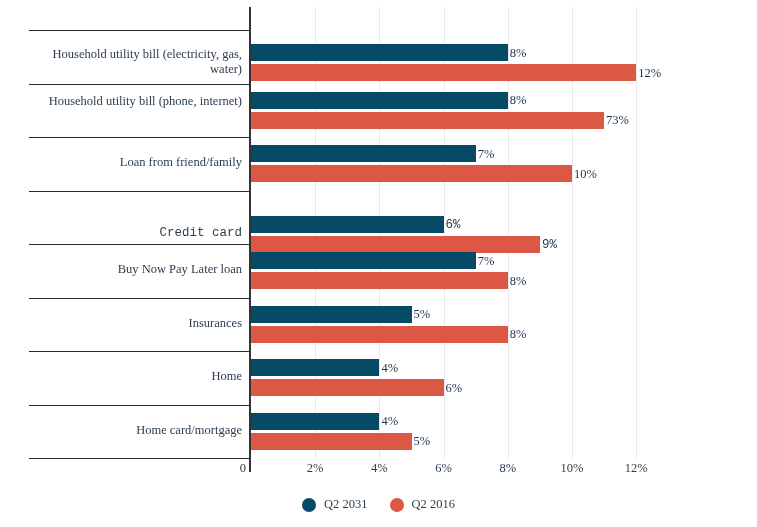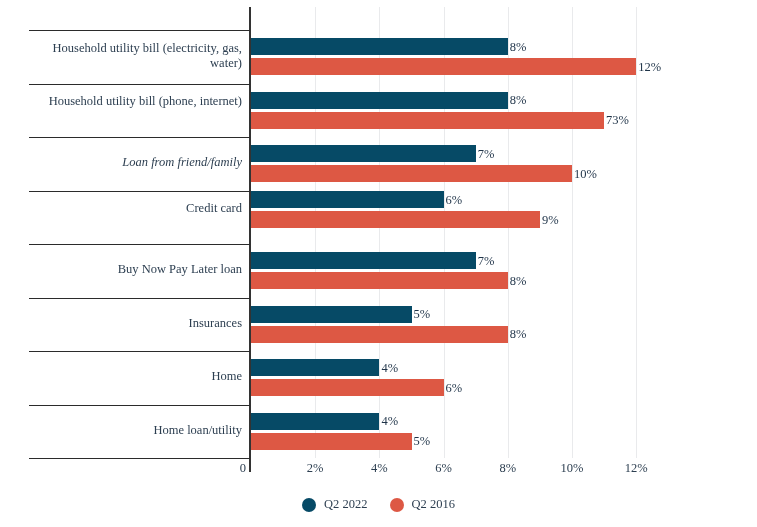--- a/index.html
+++ b/index.html
@@ -168,21 +168,21 @@
       <div class="cat-separator" style="top: 84px;"></div>
       <div class="cat-separator" style="top: 137px;"></div>
       <div class="cat-separator" style="top: 191px;"></div>
       <div class="cat-separator" style="top: 244px;"></div>
       <div class="cat-separator" style="top: 298px;"></div>
       <div class="cat-separator" style="top: 351px;"></div>
       <div class="cat-separator" style="top: 405px;"></div>
       <div class="cat-separator" style="top: 458px;"></div>
     </div>
   <div id="rows">
-      <div class="cat-row" style="top: 30px; height: 53.5px;">
+      <div class="cat-row" style="top: 36px; height: 53.5px;">
         <div class="cat-label" style="top: 10.75px;">Household utility bill (electricity, gas, water)</div>
         <div class="bars" style="top: 8px;">
           <div class="bar-wrap" style="margin-top: 0px;">
             <div class="bar series-0" title="Q2 2022: 8%" style="width: 256.8px; background: rgb(6, 74, 102);"></div>
             <span class="bar-value" style="left: 256.8px;">8%</span>
           </div>
           <div class="bar-wrap" style="margin-top: 3px;">
             <div class="bar series-1" title="Q2 2023: 12%" style="width: 385.2px; background: rgb(221, 88, 68);"></div>
             <span class="bar-value" style="left: 385.2px;">12%</span>
           </div>
@@ -195,33 +195,33 @@
             <div class="bar series-0" title="Q2 2022: 8%" style="width: 256.8px; background: rgb(6, 74, 102);"></div>
             <span class="bar-value" style="left: 256.8px;">8%</span>
           </div>
           <div class="bar-wrap" style="margin-top: 3px;">
             <div class="bar series-1" title="Q2 2023: 11%" style="width: 353.1px; background: rgb(221, 88, 68);"></div>
             <span class="bar-value" style="left: 353.1px;">73%</span>
           </div>
         </div>
       </div>
       <div class="cat-row" style="top: 137px; height: 53.5px;">
-        <div class="cat-label" style="top: 18.25px; font-style: italic;">Loan from friend/family</div>
+        <div class="cat-label" style="top: 18.25px;">Loan from friend/family</div>
         <div class="bars" style="top: 8px;">
           <div class="bar-wrap" style="margin-top: 0px;">
             <div class="bar series-0" title="Q2 2022: 7%" style="width: 224.7px; background: rgb(6, 74, 102);"></div>
             <span class="bar-value" style="left: 224.7px;">7%</span>
           </div>
           <div class="bar-wrap" style="margin-top: 3px;">
             <div class="bar series-1" title="Q2 2023: 10%" style="width: 321px; background: rgb(221, 88, 68);"></div>
             <span class="bar-value" style="left: 321px;">10%</span>
           </div>
         </div>
       </div>
-      <div class="cat-row" style="top: 183px; height: 53.5px;">
+      <div class="cat-row" style="top: 208px; height: 53.5px; font-family: Liberation Mono, monospace;">
         <div class="cat-label" style="top: 18.25px;">Credit card</div>
         <div class="bars" style="top: 8px;">
           <div class="bar-wrap" style="margin-top: 0px;">
             <div class="bar series-0" title="Q2 2022: 6%" style="width: 192.6px; background: rgb(6, 74, 102);"></div>
             <span class="bar-value" style="left: 192.6px;">6%</span>
           </div>
           <div class="bar-wrap" style="margin-top: 3px;">
             <div class="bar series-1" title="Q2 2023: 9%" style="width: 288.9px; background: rgb(221, 88, 68);"></div>
             <span class="bar-value" style="left: 288.9px;">9%</span>
           </div>
@@ -260,21 +260,21 @@
             <div class="bar series-0" title="Q2 2022: 4%" style="width: 128.4px; background: rgb(6, 74, 102);"></div>
             <span class="bar-value" style="left: 128.4px;">4%</span>
           </div>
           <div class="bar-wrap" style="margin-top: 3px;">
             <div class="bar series-1" title="Q2 2023: 6%" style="width: 192.6px; background: rgb(221, 88, 68);"></div>
             <span class="bar-value" style="left: 192.6px;">6%</span>
           </div>
         </div>
       </div>
       <div class="cat-row" style="top: 404.5px; height: 53.5px;">
-        <div class="cat-label" style="top: 18.25px;">Home loan/utility</div>
+        <div class="cat-label" style="top: 18.25px;">Home card/mortgage</div>
         <div class="bars" style="top: 8px;">
           <div class="bar-wrap" style="margin-top: 0px;">
             <div class="bar series-0" title="Q2 2022: 4%" style="width: 128.4px; background: rgb(6, 74, 102);"></div>
             <span class="bar-value" style="left: 128.4px;">4%</span>
           </div>
           <div class="bar-wrap" style="margin-top: 3px;">
             <div class="bar series-1" title="Q2 2023: 5%" style="width: 160.5px; background: rgb(221, 88, 68);"></div>
             <span class="bar-value" style="left: 160.5px;">5%</span>
           </div>
         </div>
@@ -286,20 +286,20 @@
       <div class="x-tick" style="left: 357.4px;">4%</div>
       <div class="x-tick" style="left: 421.6px;">6%</div>
       <div class="x-tick" style="left: 485.8px;">8%</div>
       <div class="x-tick" style="left: 550px;">10%</div>
       <div class="x-tick" style="left: 614.2px;">12%</div>
     </div>
 
   <div class="legend" id="legend">
       <div class="legend-item">
         <span class="legend-swatch" style="background: rgb(6, 74, 102);"></span>
-        <span class="legend-label">Q2 2022</span>
+        <span class="legend-label">Q2 2031</span>
       </div>
       <div class="legend-item">
         <span class="legend-swatch" style="background: rgb(221, 88, 68);"></span>
         <span class="legend-label">Q2 2016</span>
       </div>
     </div>
 </div>
 
 </body></html>

